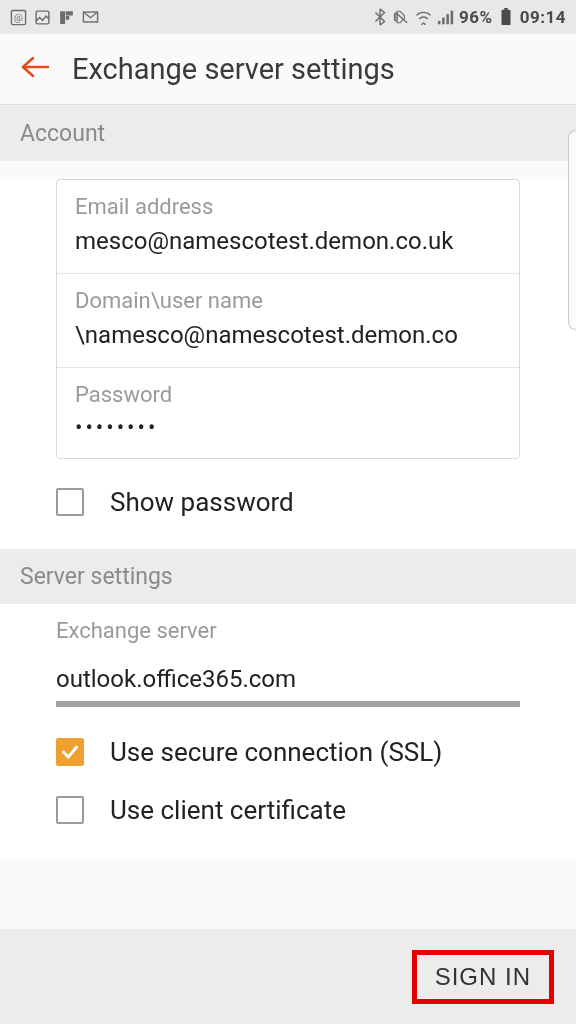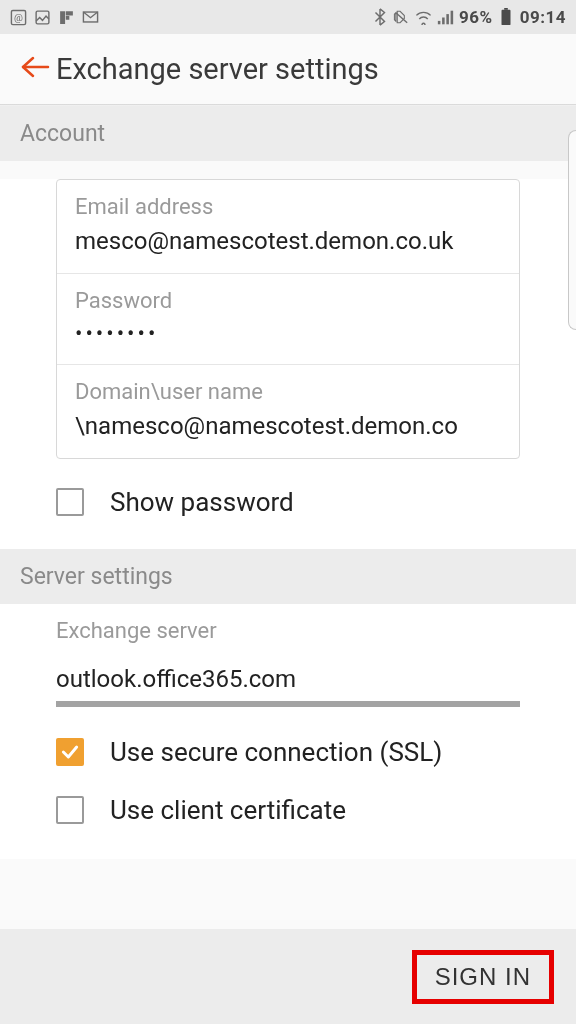--- a/index.html
+++ b/index.html
@@ -4,21 +4,21 @@
 <style>
   * { box-sizing: border-box; margin: 0; padding: 0; }
   html, body { width: 576px; height: 1024px; font-family: -apple-system, Roboto, Arial, sans-serif; background: #fafafa; overflow: hidden; }
   
   .status-bar { height: 34px; background: #e8e8e8; display: flex; align-items: center; justify-content: space-between; padding: 0 10px; color: #6d6d6d; font-size: 17px; }
   .status-left { display: flex; gap: 7px; align-items: center; }
   .status-right { display: flex; gap: 5px; align-items: center; font-weight: bold; }
   .status-icon { width: 17px; height: 17px; display: inline-flex; align-items: center; justify-content: center; }
   .status-text { color: #4a4a4a; letter-spacing: 0.5px; }
   
-  .app-header { height: 70px; display: flex; align-items: center; padding: 0 20px; gap: 6px; background: #fafafa; }
+  .app-header { height: 70px; display: flex; align-items: center; padding: 0 20px; gap: 22px; background: #fafafa; }
   .back-arrow { color: #e64a19; }
   .app-title { font-size: 29px; color: #3a3a3a; font-weight: 400; }
   
   .divider-scroll { height: 2px; background: linear-gradient(to bottom, #d0d0d0, transparent); }
   
   .section-header { background: #ececec; padding: 14px 20px; color: #8a8a8a; font-size: 23px; }
   
   .card { margin: 18px 56px 18px 56px; border: 1px solid #d8d8d8; border-radius: 4px; background: #fff; }
   .card-row { padding: 14px 18px 18px 18px; border-bottom: 1px solid #e6e6e6; }
   .card-row:last-child { border-bottom: none; }
@@ -127,26 +127,26 @@
 
 <div class="section-header">Account</div>
 
 <div class="white-bg">
   <div class="card">
     <div class="card-row">
       <div class="field-label">Email address</div>
       <div class="field-value">mesco@namescotest.demon.co.uk</div>
     </div>
     <div class="card-row">
+      <div class="field-label">Domain\user name</div>
+      <div class="field-value">\namesco@namescotest.demon.co</div>
+    </div>
+    <div class="card-row">
       <div class="field-label">Password</div>
       <div class="dots">••••••••</div>
-    </div>
-    <div class="card-row">
-      <div class="field-label">Domain\user name</div>
-      <div class="field-value">\namesco@namescotest.demon.co</div>
     </div>
   </div>
 
   <div class="option-row">
     <span class="checkbox">
       
     </span>
     <span class="option-label">Show password</span>
   </div>
 </div>

